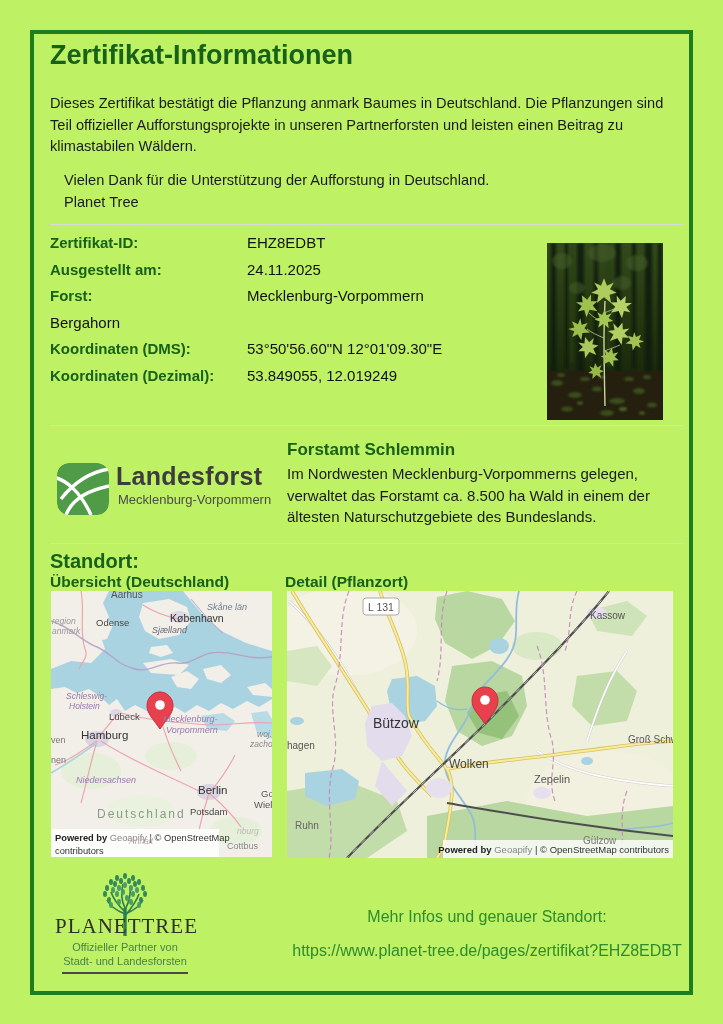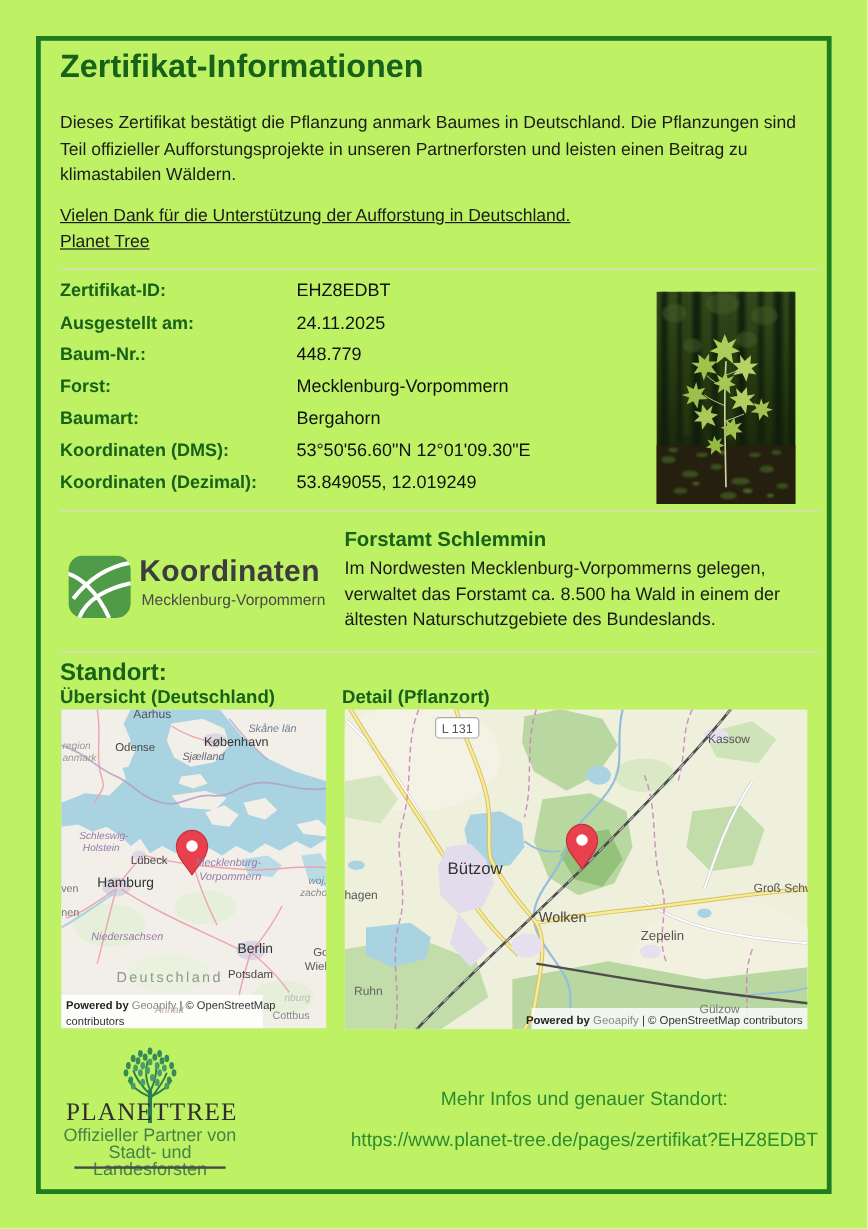--- a/index.html
+++ b/index.html
@@ -19,62 +19,57 @@
   
   .lf-name{font-size:25px;font-weight:bold;color:#3d3d3d;letter-spacing:.3px;}
   .lf-sub{font-size:13px;color:#4a4a4a;}
   .fa-title{font-size:17px;font-weight:bold;color:#176118;}
   
   .standort-h{font-size:20px;font-weight:bold;color:#176118;}
   .map-caption{font-size:15.5px;font-weight:bold;color:#176118;}
   .map-box{position:absolute;overflow:hidden;}
   
   .pt-word{font-family:"Liberation Serif",serif;font-size:21px;color:#2f2f2f;letter-spacing:1px;}
-  .pt-sub{font-size:15px;color:#47824a;text-align:center;line-height:14px;}
+  .pt-sub{font-size:11px;color:#47824a;text-align:center;line-height:14px;}
   .pt-rule{position:absolute;height:2px;background:#4a4a4a;}
   .footer-link{font-size:16px;color:#2e8b2f;text-align:center;}
 </style>
 </head>
 <body>
 
 <div class="page">
   <div class="frame"></div>
 
   <div class="abs h1" style="left:50px;top:40px;">Zertifikat-Informationen</div>
   <div class="abs" style="left:50px;top:93px;">
     <div class="bodyline">Dieses Zertifikat bestätigt die Pflanzung anmark Baumes in Deutschland. Die Pflanzungen sind</div>
     <div class="bodyline">Teil offizieller Aufforstungsprojekte in unseren Partnerforsten und leisten einen Beitrag zu</div>
     <div class="bodyline">klimastabilen Wäldern.</div>
   </div>
-  <div class="abs" style="left:50px;top:170px;text-decoration:underline;">
+  <div class="abs" style="left:64px;top:170px;">
     <div class="bodyline">Vielen Dank für die Unterstützung der Aufforstung in Deutschland.</div>
     <div class="bodyline">Planet Tree</div>
   </div>
 
   <div class="divider" style="left:50px;top:224px;width:633px;"></div>
 
   <div class="cert-table">
       <div class="cert-row">
         <span class="cert-label">Zertifikat-ID:</span>
         <span class="cert-value">EHZ8EDBT</span>
       </div>
       <div class="cert-row">
         <span class="cert-label">Ausgestellt am:</span>
         <span class="cert-value">24.11.2025</span>
       </div>
       <div class="cert-row">
-        <span class="cert-label">Baum-Nr.:</span>
-        <span class="cert-value">448.779</span>
-      </div>
-      <div class="cert-row">
         <span class="cert-label">Forst:</span>
         <span class="cert-value">Mecklenburg-Vorpommern</span>
       </div>
       <div class="cert-row">
-        <span class="cert-label">Baumart:</span>
         <span class="cert-value">Bergahorn</span>
       </div>
       <div class="cert-row">
         <span class="cert-label">Koordinaten (DMS):</span>
         <span class="cert-value">53°50'56.60"N 12°01'09.30"E</span>
       </div>
       <div class="cert-row">
         <span class="cert-label">Koordinaten (Dezimal):</span>
         <span class="cert-value">53.849055, 12.019249</span>
       </div>
@@ -168,21 +163,21 @@
       <g clip-path="url(#lfclip)">
         <rect width="52" height="52" rx="12" fill="#4f9b48"></rect>
         <g stroke="#ffffff" stroke-width="3.4" fill="none">
           <path d="M4,36 C18,18 34,9 52,6"></path>
           <path d="M9,52 C15,36 33,27 52,23"></path>
           <path d="M-4,14 C10,17 24,30 34,52"></path>
         </g>
       </g>
     </svg>
   </div>
-  <div class="abs lf-name" style="left:116px;top:462px;">Koordinaten</div>
+  <div class="abs lf-name" style="left:116px;top:462px;">Landesforst</div>
   <div class="abs lf-sub" style="left:118px;top:492px;">Mecklenburg-Vorpommern</div>
 
   <div class="abs fa-title" style="left:287px;top:440px;">Forstamt Schlemmin</div>
   <div class="abs" style="left:287px;top:463px;">
     <div class="bodyline" style="font-size:15px;">Im Nordwesten Mecklenburg-Vorpommerns gelegen,</div>
     <div class="bodyline" style="font-size:15px;">verwaltet das Forstamt ca. 8.500 ha Wald in einem der</div>
     <div class="bodyline" style="font-size:15px;">ältesten Naturschutzgebiete des Bundeslands.</div>
   </div>
 
   <div class="divider" style="left:50px;top:543px;width:633px;"></div>

